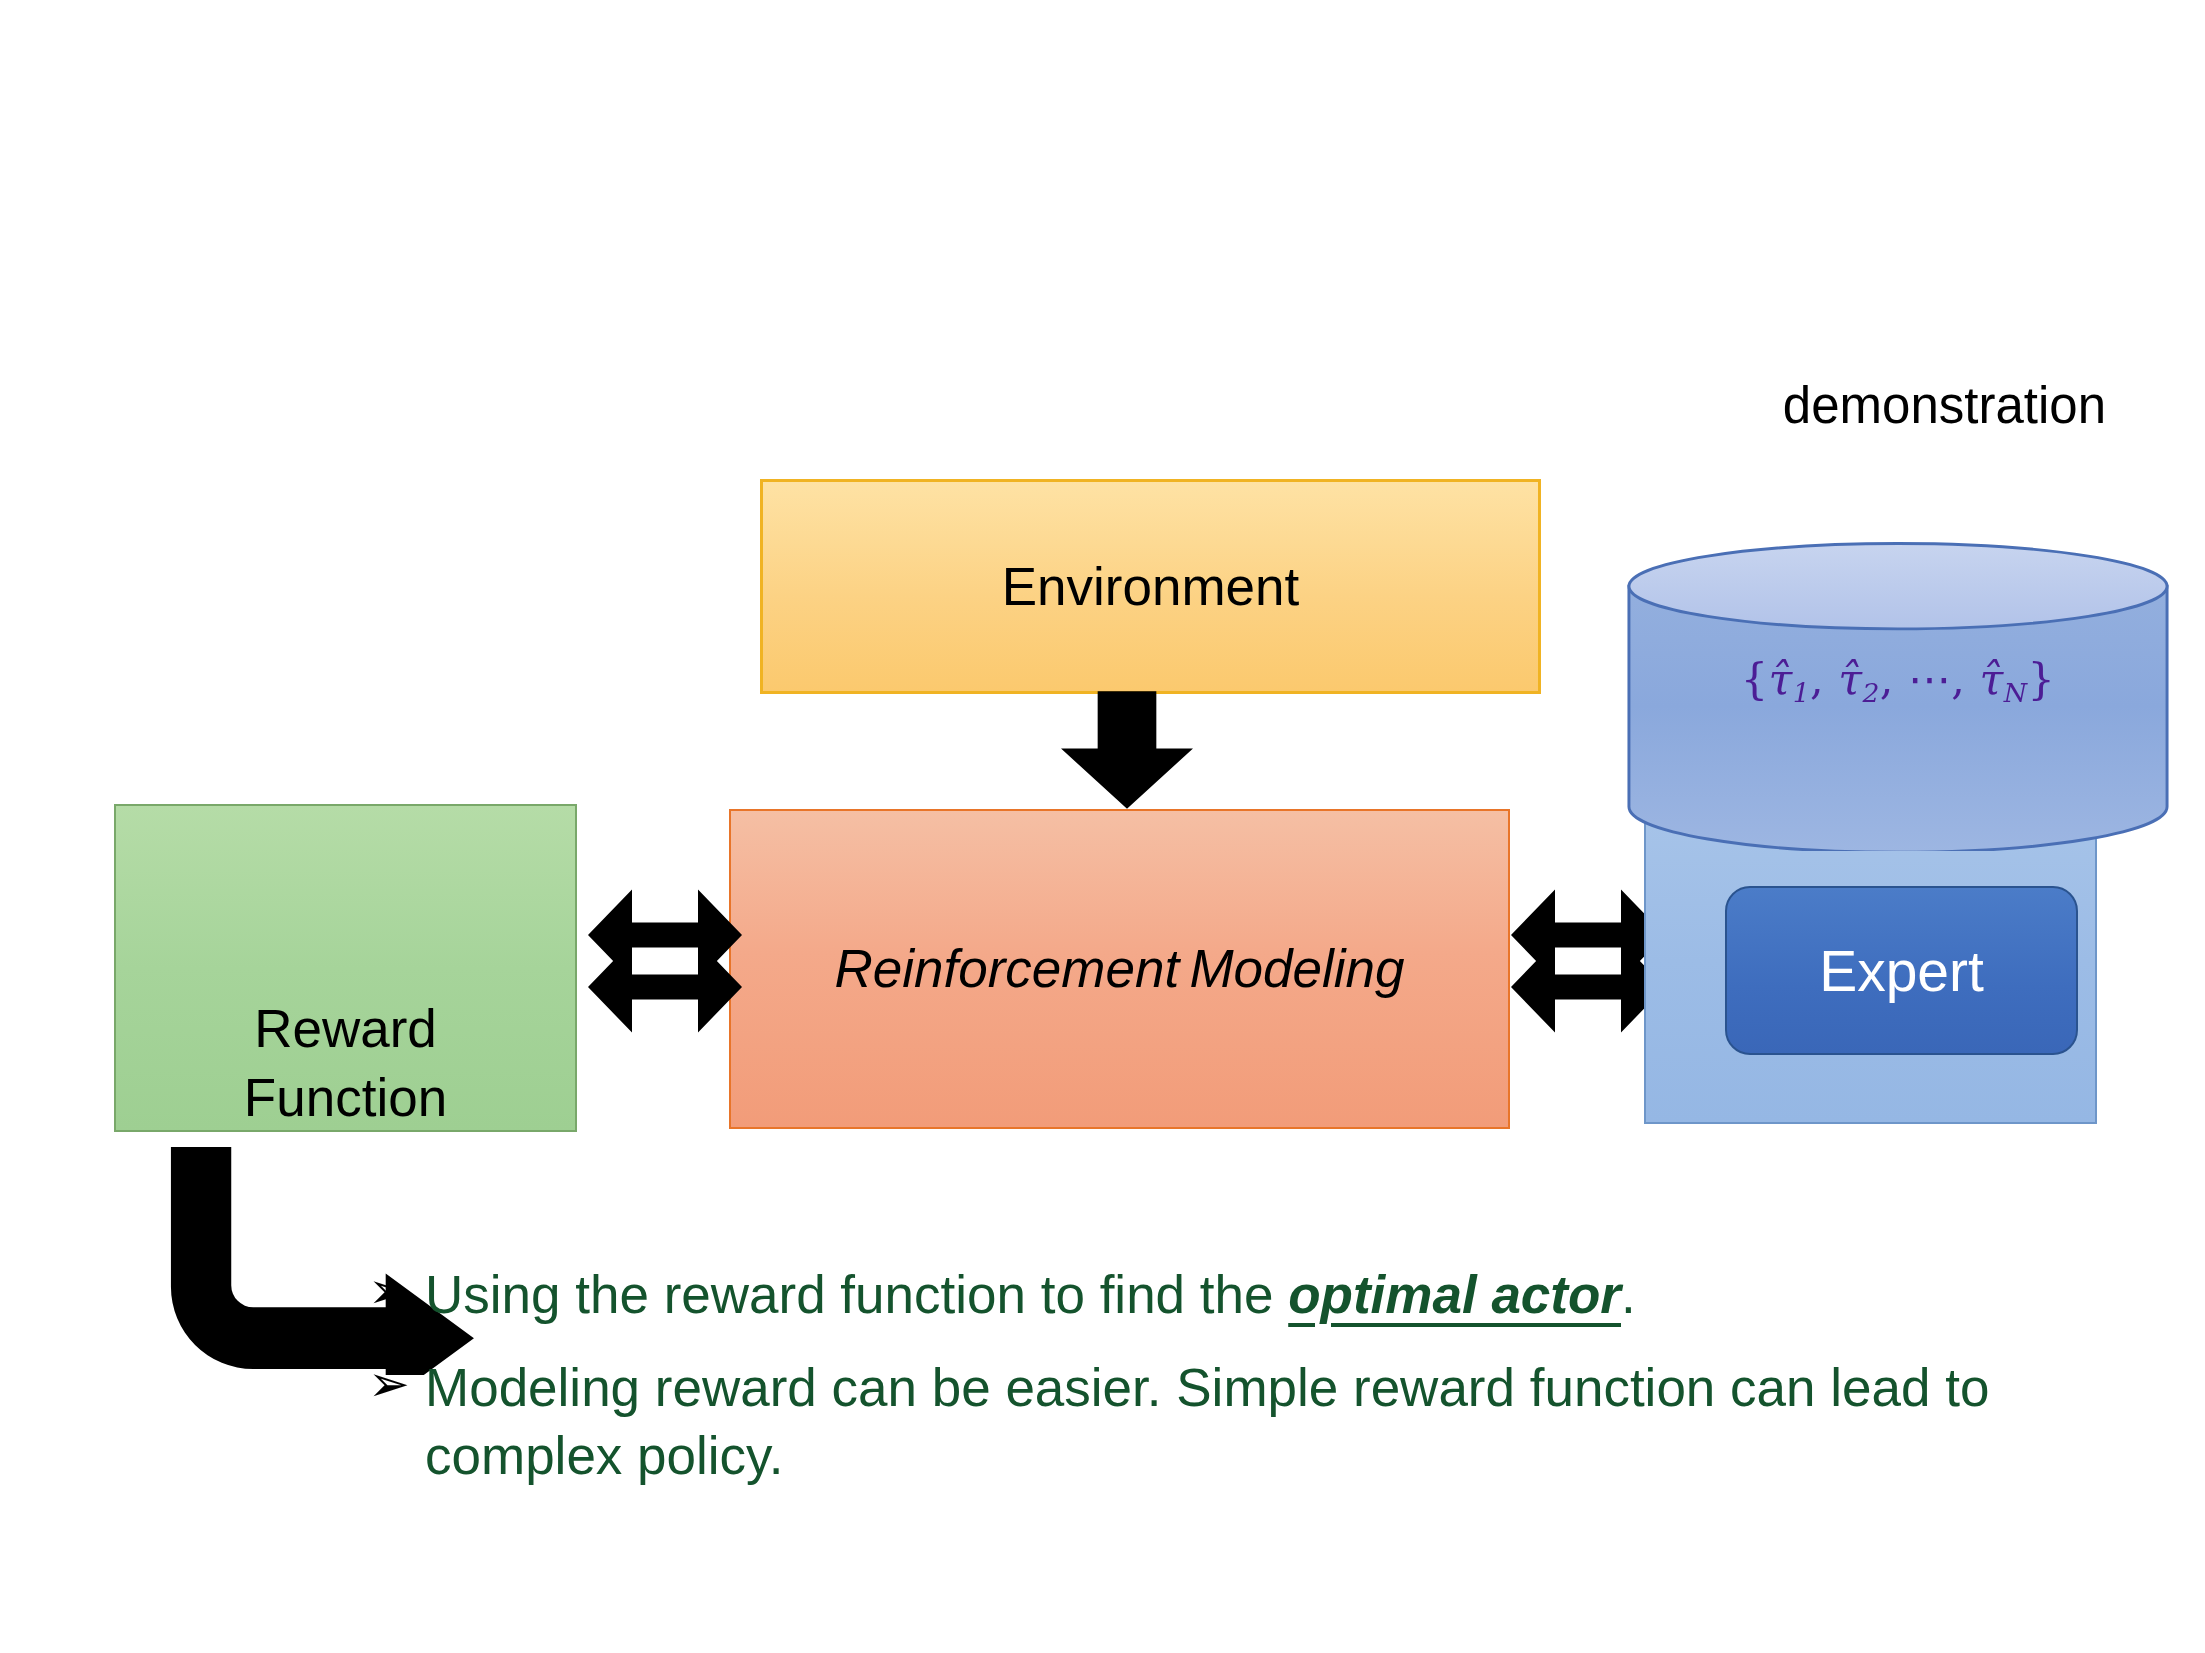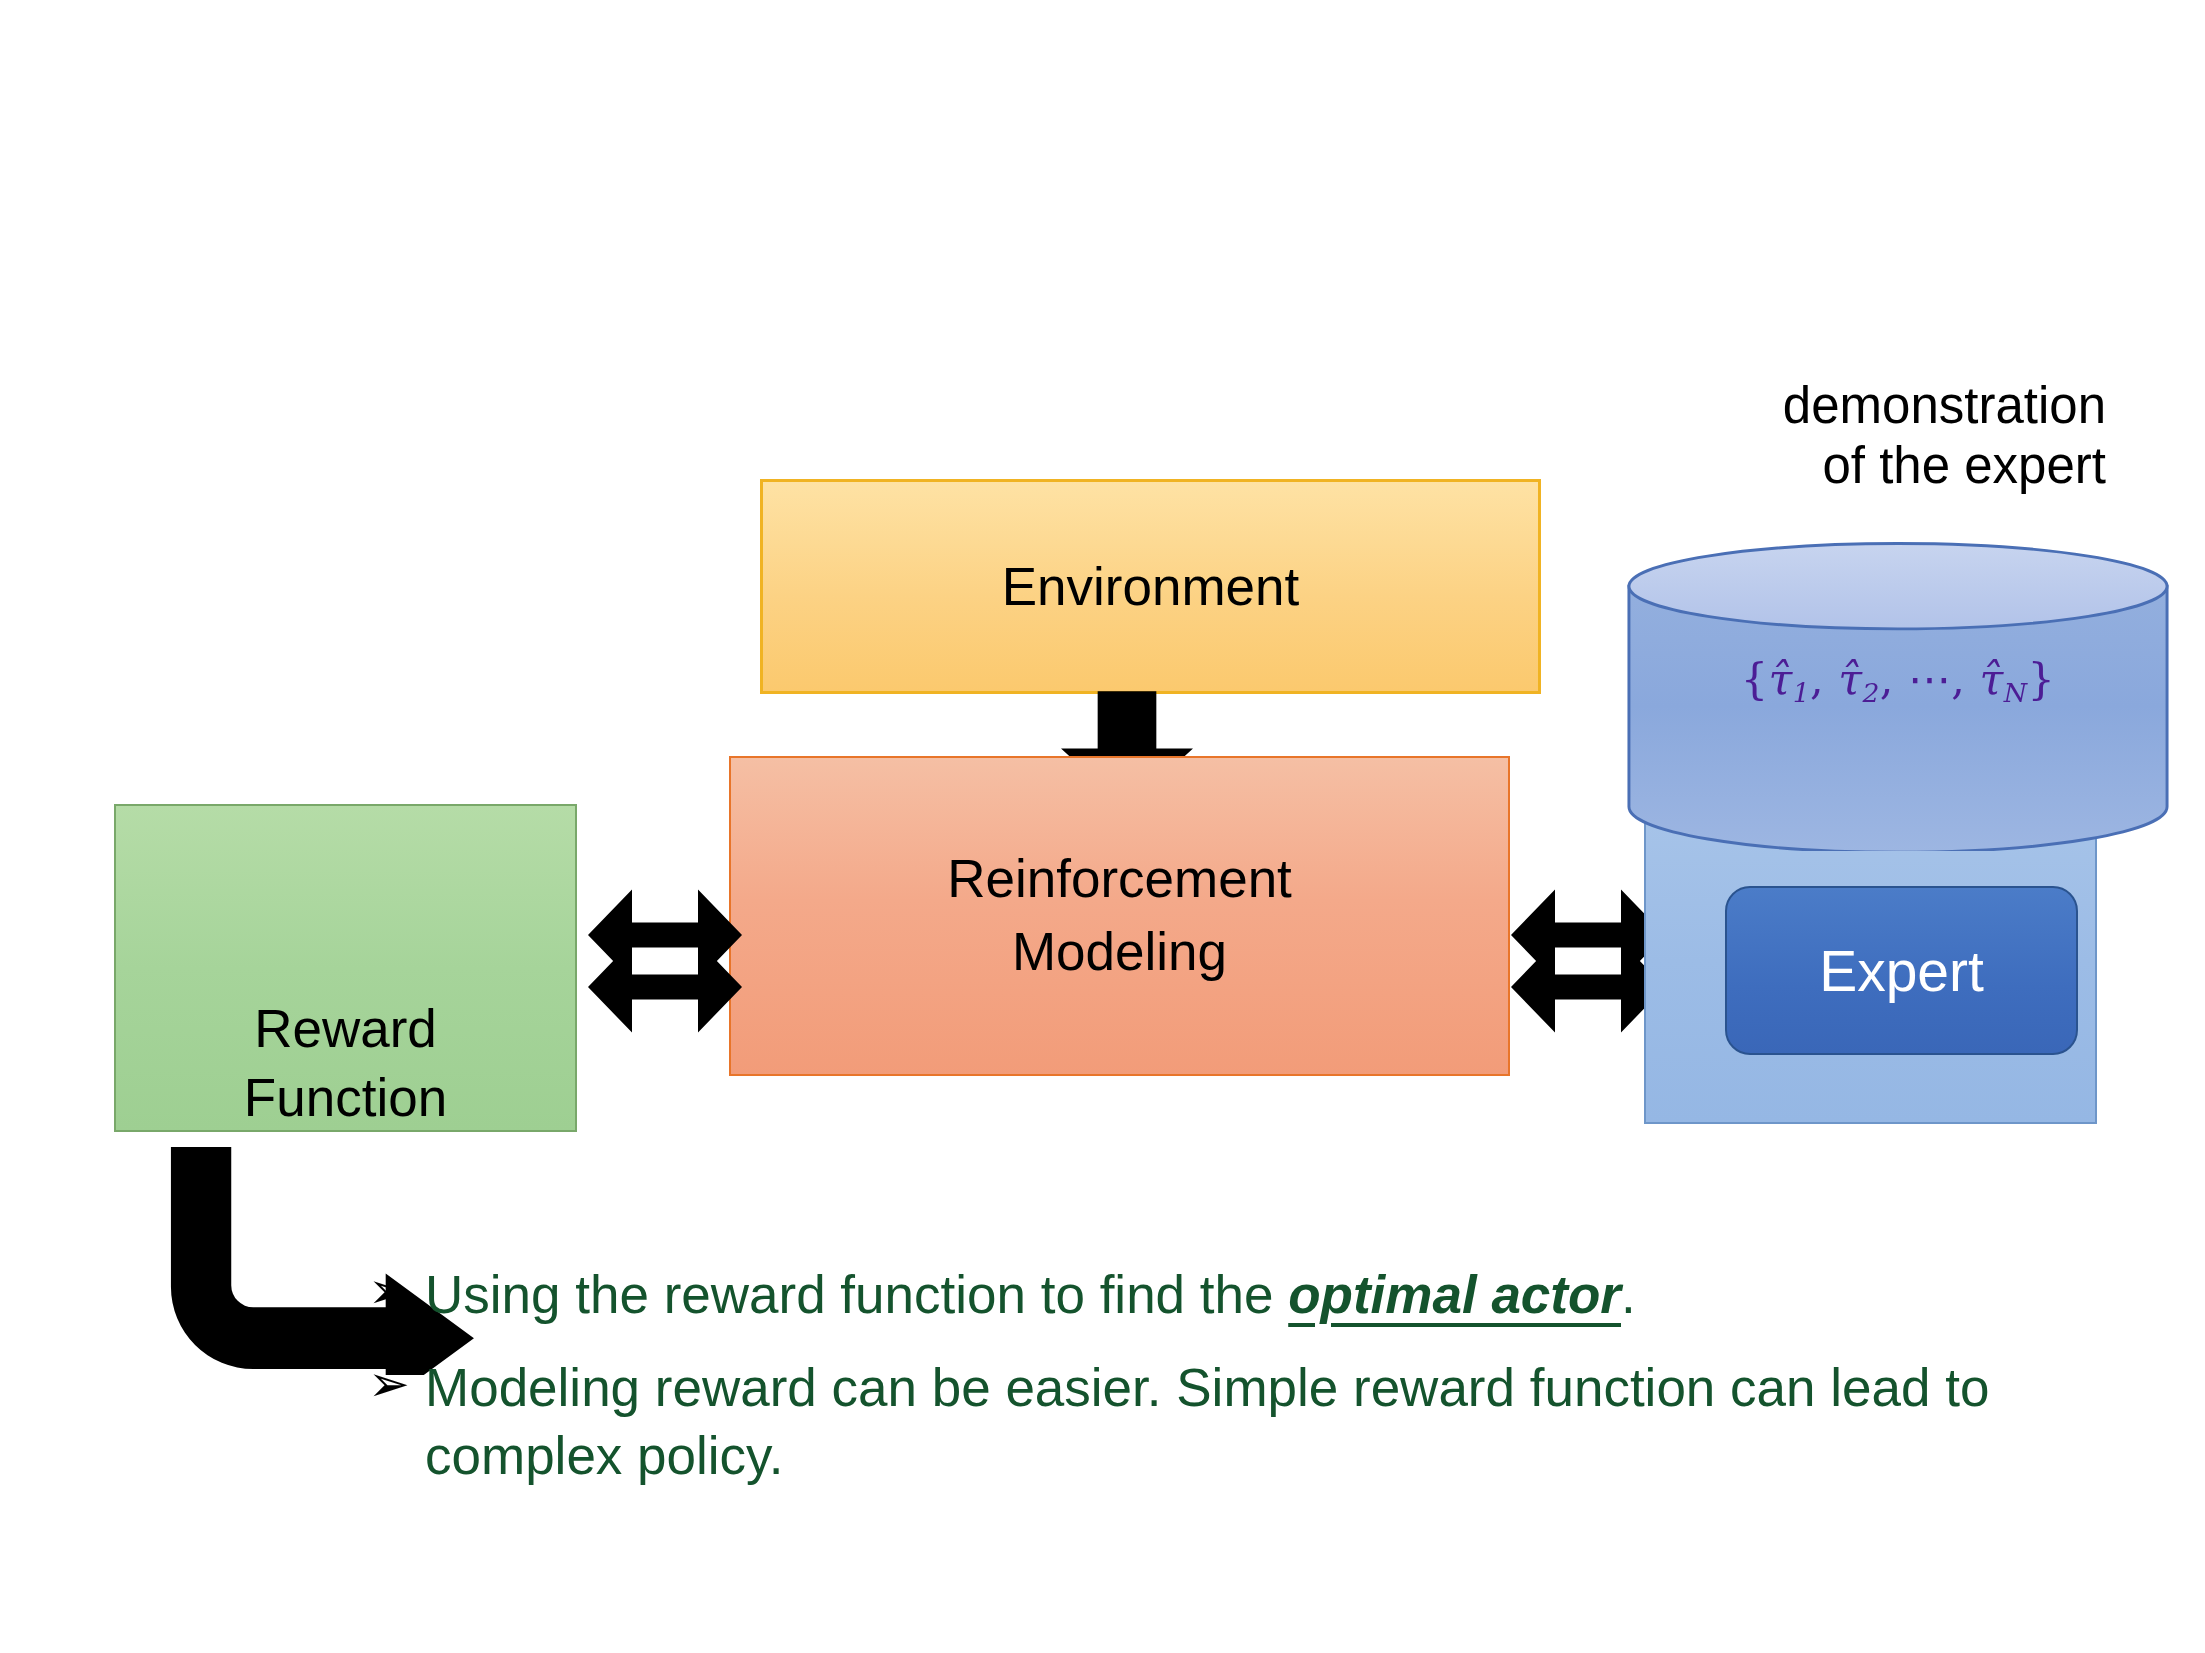--- a/index.html
+++ b/index.html
@@ -64,31 +64,32 @@
     left: 1061px;
     top: 691px;
     width: 132px;
     height: 118px;
   }
 
   
   #rl-box {
     position: absolute;
     left: 729px;
-    top: 756px;
+    top: 809px;
     width: 781px;
     height: 320px;
     background: linear-gradient(180deg, #F5BFA4 0%, #F4A98A 45%, #F29C79 100%);
     border: 2.9px solid #E8752A;
     box-sizing: border-box;
     display: flex;
-    flex-direction: column;
+    flex-direction: row;
     align-items: center;
     justify-content: center;
     gap: 10.3px;
+    font-style: italic;
   }
   #rl-box .box-line {
     font-size: 53px;
     color: #000;
     line-height: 1.18;
   }
 
   
   #reward-box {
     position: absolute;
@@ -269,21 +270,20 @@
 
   <svg id="arrow-mid-right" class="quad-arrow" viewBox="0 0 210 215">
     <g fill="#000000">
       <polygon points="60,10 60,55 150,55 150,10 210,72 150,134 150,89 60,89 60,134 0,72"></polygon>
       <polygon points="60,81 60,126 150,126 150,81 210,143 150,205 150,160 60,160 60,205 0,143"></polygon>
     </g>
   </svg>
 
   <div id="demo-caption">
     <div>demonstration</div>
-    <div>of the expert</div>
   </div>
 
   <div id="expert-panel"></div>
 
   <svg id="cylinder" viewBox="0 0 740 420">
     <defs>
       <linearGradient id="cylBodyGrad" x1="0" y1="0" x2="0" y2="1">
         <stop offset="0%" stop-color="#93AFDE"></stop>
         <stop offset="45%" stop-color="#8AA8DC"></stop>
         <stop offset="100%" stop-color="#9DB6E2"></stop>

